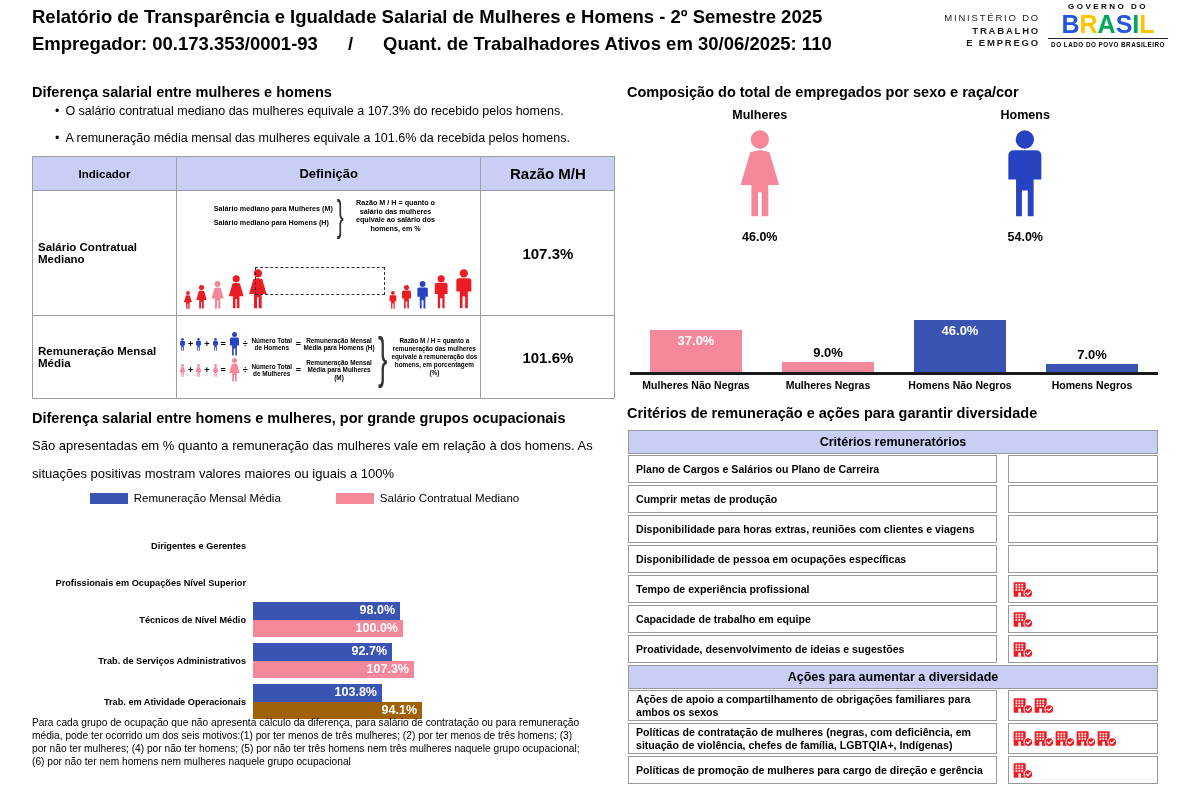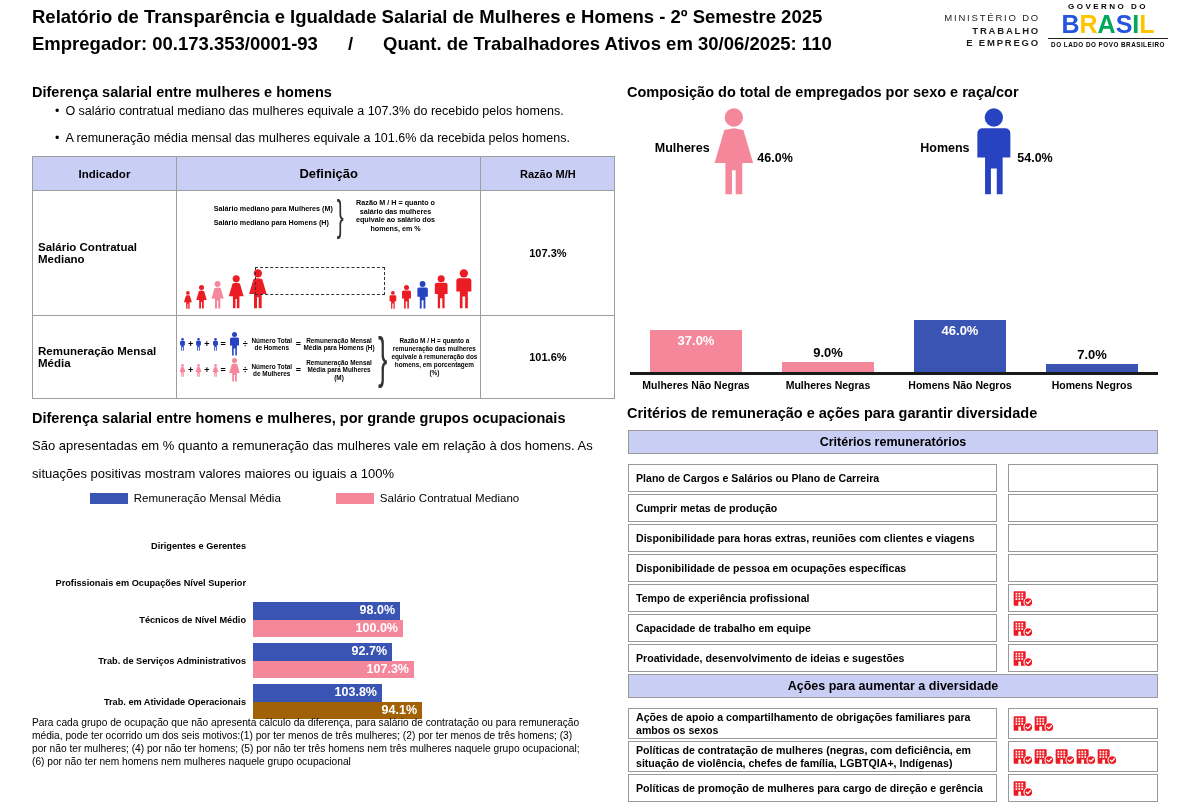--- a/index.html
+++ b/index.html
@@ -27,21 +27,21 @@
   .bullets{left:55px;top:104px;width:540px;}
   .bullet{font-size:12.5px;margin-bottom:13px;}
   .bullet .dot{margin-right:6px;}
 
   
   .tbl1{left:32px;top:156px;border-collapse:collapse;table-layout:fixed;}
   .tbl1 th,.tbl1 td{border:1.5px solid #9e9e9e;}
   .tbl1 th{background:#C9CEF5;font-size:13px;font-weight:bold;height:25px;}
   .tbl1 .c1{width:133px;font-size:11.5px;font-weight:bold;padding:4px 5px;}
   .tbl1 .c2{width:264px;padding:0;}
-  .tbl1 .c3{width:131px;font-size:11px;font-weight:bold;text-align:center;}
+  .tbl1 .c3{width:131px;font-size:15px;font-weight:bold;text-align:center;}
   .def1{height:124px;position:relative;}
   .def1-top{display:flex;align-items:center;justify-content:center;padding-top:8px;}
   .def1-lines{font-size:7.2px;font-weight:bold;line-height:14px;}
   .brace{font-size:26px;font-weight:300;color:#333;transform:scale(.8,1.6);margin:0 3px;}
   .def1-note{width:96px;font-size:7.2px;font-weight:bold;text-align:center;line-height:8.5px;}
   .def1-figs{position:absolute;left:6px;right:6px;bottom:6px;height:48px;
              display:flex;justify-content:space-between;align-items:flex-end;}
   .figgrp{display:flex;align-items:flex-end;gap:2px;}
   .dashbox{position:absolute;left:72px;width:128px;top:6px;height:26px;border:1px dashed #333;}
   .def2{height:78px;display:flex;align-items:center;padding:2px;}
@@ -50,21 +50,21 @@
   .op{font-size:9px;font-weight:bold;}
   .ftext{font-size:6.4px;font-weight:bold;text-align:center;line-height:7.5px;}
   .ftext.d{width:44px;}
   .ftext.r{width:72px;}
   .brace2{font-size:40px;font-weight:200;color:#333;transform:scale(.7,1.4);margin:0 1px;}
   .def2-note{width:88px;font-size:6.4px;font-weight:bold;text-align:center;line-height:8px;}
 
   
   .comp-title{left:627px;top:84px;}
   .comp-groups{left:627px;top:108px;width:531px;display:flex;justify-content:space-around;}
-  .comp-group{width:210px;display:flex;flex-direction:row;align-items:center;}
+  .comp-group{width:210px;display:flex;flex-direction:column;align-items:center;}
   .comp-group .glabel{font-size:12.5px;font-weight:bold;margin-bottom:8px;}
   .comp-group .gpct{font-size:12.5px;font-weight:bold;margin-top:12px;}
   .comp-chart{left:630px;top:296px;width:528px;}
   .comp-bars{display:flex;height:76px;align-items:flex-end;}
   .comp-slot{width:132px;display:flex;flex-direction:column;align-items:center;justify-content:flex-end;}
   .comp-bar{width:92px;color:#fff;font-size:13px;font-weight:bold;text-align:center;}
   .comp-valout{font-size:13px;font-weight:bold;margin-bottom:2px;}
   .axisline{height:2.5px;background:#1a1a1a;width:100%;}
   .comp-labels{display:flex;margin-top:4px;}
   .comp-clabel{width:132px;text-align:center;font-size:10.5px;font-weight:bold;}
@@ -81,21 +81,21 @@
   .occ-label{width:214px;text-align:right;padding-right:7px;font-size:9.2px;
              font-weight:bold;white-space:nowrap;}
   .occ-bar{height:17.5px;line-height:17.5px;color:#fff;font-size:12.5px;font-weight:bold;
            text-align:right;padding-right:5px;box-sizing:border-box;}
   .occ-footnote{left:32px;top:716px;width:552px;font-size:10.2px;line-height:13px;}
 
   
   .crit-title{left:627px;top:405px;}
   .crit-table{left:628px;top:430px;width:530px;}
   .crit-header{background:#C9CEF5;border:1.5px solid #999;font-size:12.5px;font-weight:bold;
-               text-align:center;padding:4px 8px;margin-bottom:10px;}
+               text-align:center;padding:4px 8px;margin-bottom:1px;}
   .crit-row{display:flex;gap:11px;margin-bottom:2px;}
   .crit-cell-label{flex:0 0 353px;border:1.5px solid #999;padding:2px 7px;font-size:10.6px;
                    font-weight:bold;display:flex;align-items:center;min-height:22px;line-height:12.5px;}
   .crit-cell-icons{flex:1;border:1.5px solid #999;display:flex;align-items:center;
                    padding:2px 4px;gap:1px;}
 
   .footer{left:0;top:772px;width:958px;text-align:center;font-size:17.5px;font-weight:bold;margin-top:48px;}
 </style>
 </head>
 <body>

